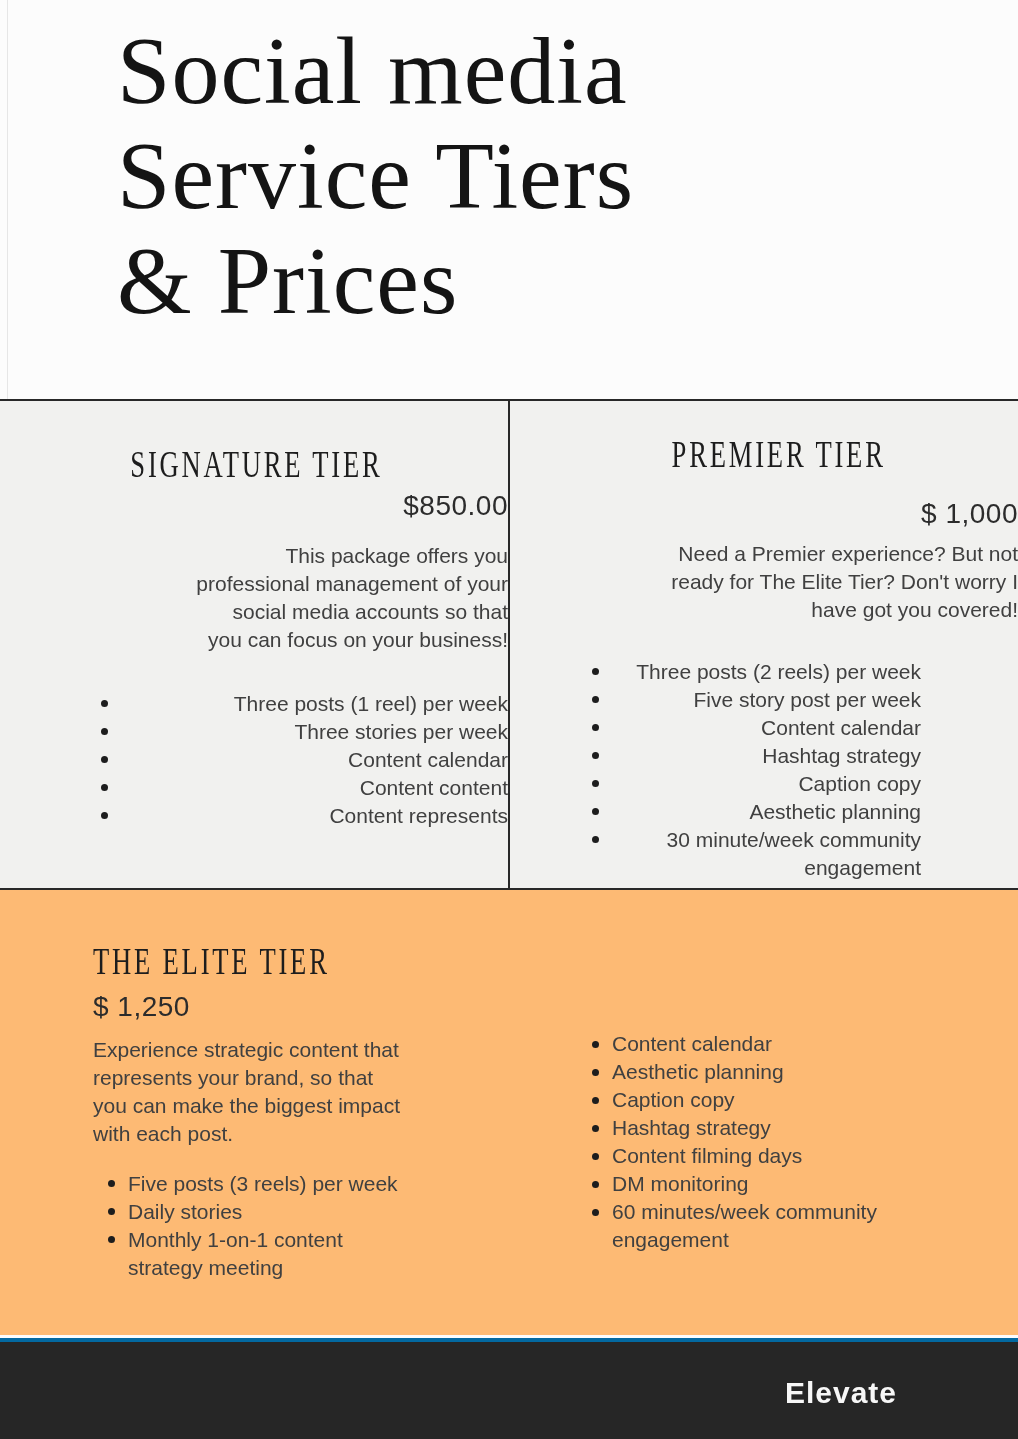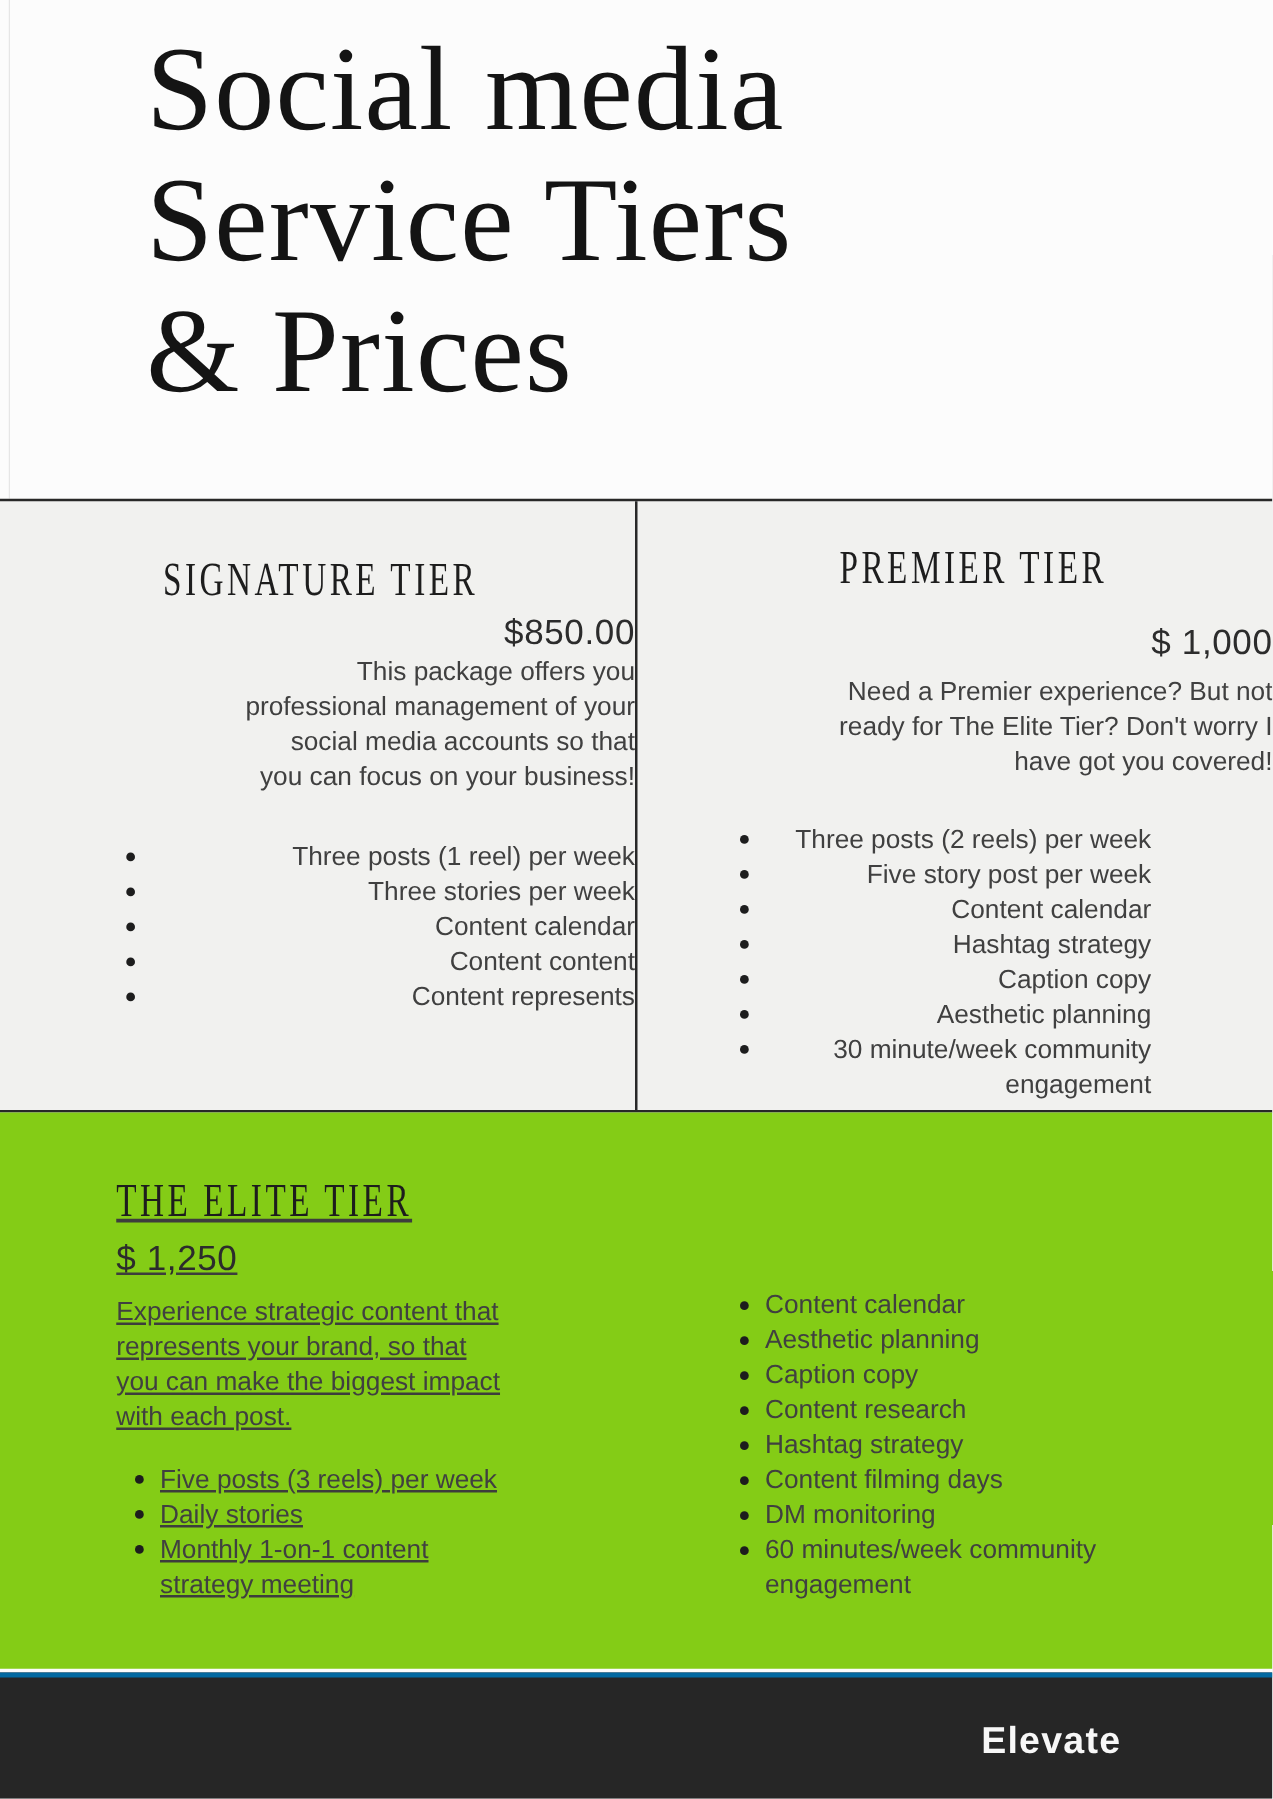--- a/index.html
+++ b/index.html
@@ -61,21 +61,21 @@
   }
   .col-signature .tier-price { margin-top: 2px; }
   .col-premier   .tier-price { margin-top: 20px; }
 
   .tier-desc {
     font-size: 21px;
     line-height: 28px;
     color: #404040;
     white-space: pre-line;
   }
-  .col-signature .tier-desc { margin-top: 1px; }
+  .col-signature .tier-desc { margin-top: 19px; }
   .col-premier   .tier-desc { margin-top: 9px; }
 
   ul.features { list-style: none; }
   ul.features li {
     position: relative;
     padding-left: 23px;
     font-size: 21px;
     line-height: 28px;
     color: #404040;
   }
@@ -83,23 +83,22 @@
     position: absolute; left: 3px; top: 10.5px;
     width: 7px; height: 7px; border-radius: 50%;
     background: #1d1d1d;
   }
   .col-signature ul.features { margin-top: 36px; margin-left: 8px; }
   .col-premier   ul.features { margin-top: 34px; margin-left: 12px; max-width: 332px; }
 
   
   .elite-section {
     position: absolute; top: 890px; left: 0; width: 1018px; height: 445px;
-    background: #84cc16;
+    background: #fdba74;
     padding: 50px 0 0 93px;
-    text-decoration: underline;
   }
   .elite-section .tier-price { margin-top: 6px; }
   .elite-section .tier-desc  { margin-top: 12px; }
   .elite-left-list { margin-top: 22px; margin-left: 12px; max-width: 307px; }
   .elite-right-list {
     position: absolute; left: 577px; top: 140px;
     margin: 0 !important; max-width: 332px;
     margin-left: 12px !important;
   }
 
@@ -175,21 +174,20 @@
 with each post.</p>
     <ul class="features elite-left-list">
         <li><span class="bullet-dot"></span><span>Five posts (3 reels) per week</span></li>
         <li><span class="bullet-dot"></span><span>Daily stories</span></li>
         <li><span class="bullet-dot"></span><span>Monthly 1-on-1 content strategy meeting</span></li>
       </ul>
     <ul class="features elite-right-list">
         <li><span class="bullet-dot"></span><span>Content calendar</span></li>
         <li><span class="bullet-dot"></span><span>Aesthetic planning</span></li>
         <li><span class="bullet-dot"></span><span>Caption copy</span></li>
-        <li><span class="bullet-dot"></span><span>Content research</span></li>
         <li><span class="bullet-dot"></span><span>Hashtag strategy</span></li>
         <li><span class="bullet-dot"></span><span>Content filming days</span></li>
         <li><span class="bullet-dot"></span><span>DM monitoring</span></li>
         <li><span class="bullet-dot"></span><span>60 minutes/week community engagement</span></li>
       </ul>
   </section>
 
   <footer class="footer">
     <span class="brand">Elevate</span>
   </footer>

